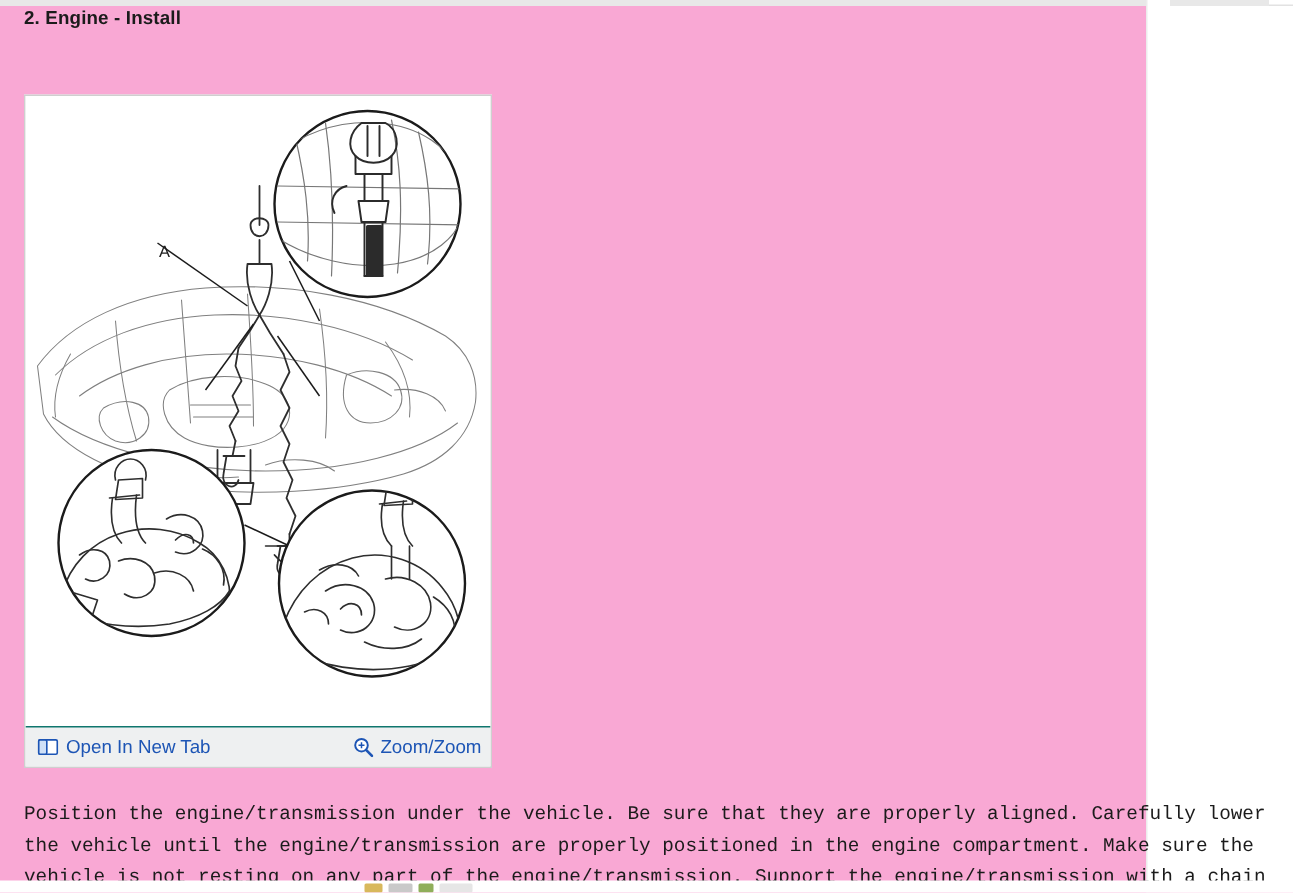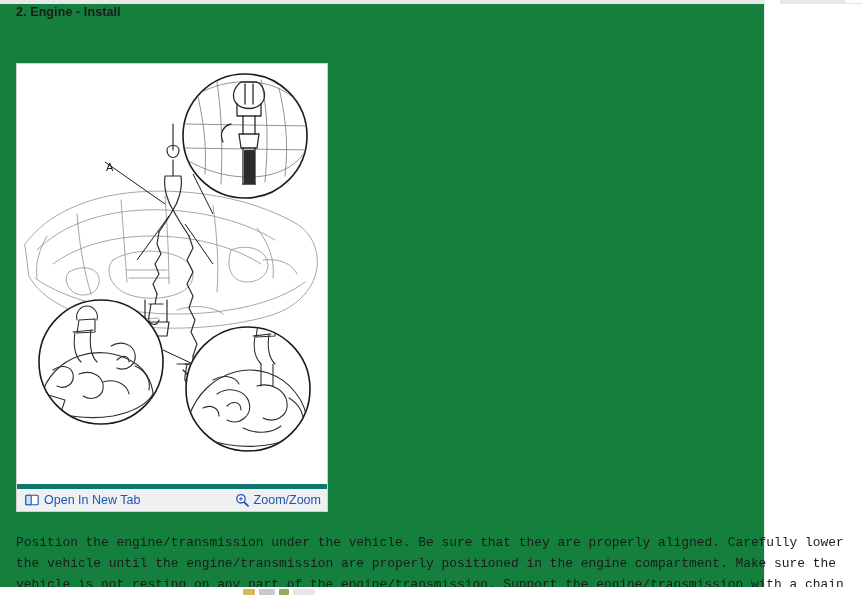--- a/index.html
+++ b/index.html
@@ -9,21 +9,21 @@
     width: 862px;
     height: 595px;
     background: #ffffff;
     font-family: "Liberation Sans", sans-serif;
     overflow: hidden;
   }
   .page {
     position: relative;
     width: 780px;
     height: 595px;
-    background: #15803d;
+    background: #f9a8d4;
   }
   
   .top-strip {
     position: absolute;
     top: 0; left: 0;
     width: 862px;
     height: 4px;
     background: #ffffff;
     border-bottom: 1px solid #e2e2e2;
   }
@@ -72,21 +72,21 @@
   }
   .figure-canvas svg { display: block; }
 
   .figure-toolbar {
     position: absolute;
     left: 0;
     bottom: 0;
     width: 310px;
     height: 27px;
     background: #eef0f1;
-    border-top: 5px solid #0f766e;
+    border-top: 1px solid #0f766e;
     display: flex;
     align-items: center;
     justify-content: space-between;
     padding: 0 6px 0 8px;
   }
   .tool-link {
     display: flex;
     align-items: center;
     gap: 5px;
     color: #1d55b5;

